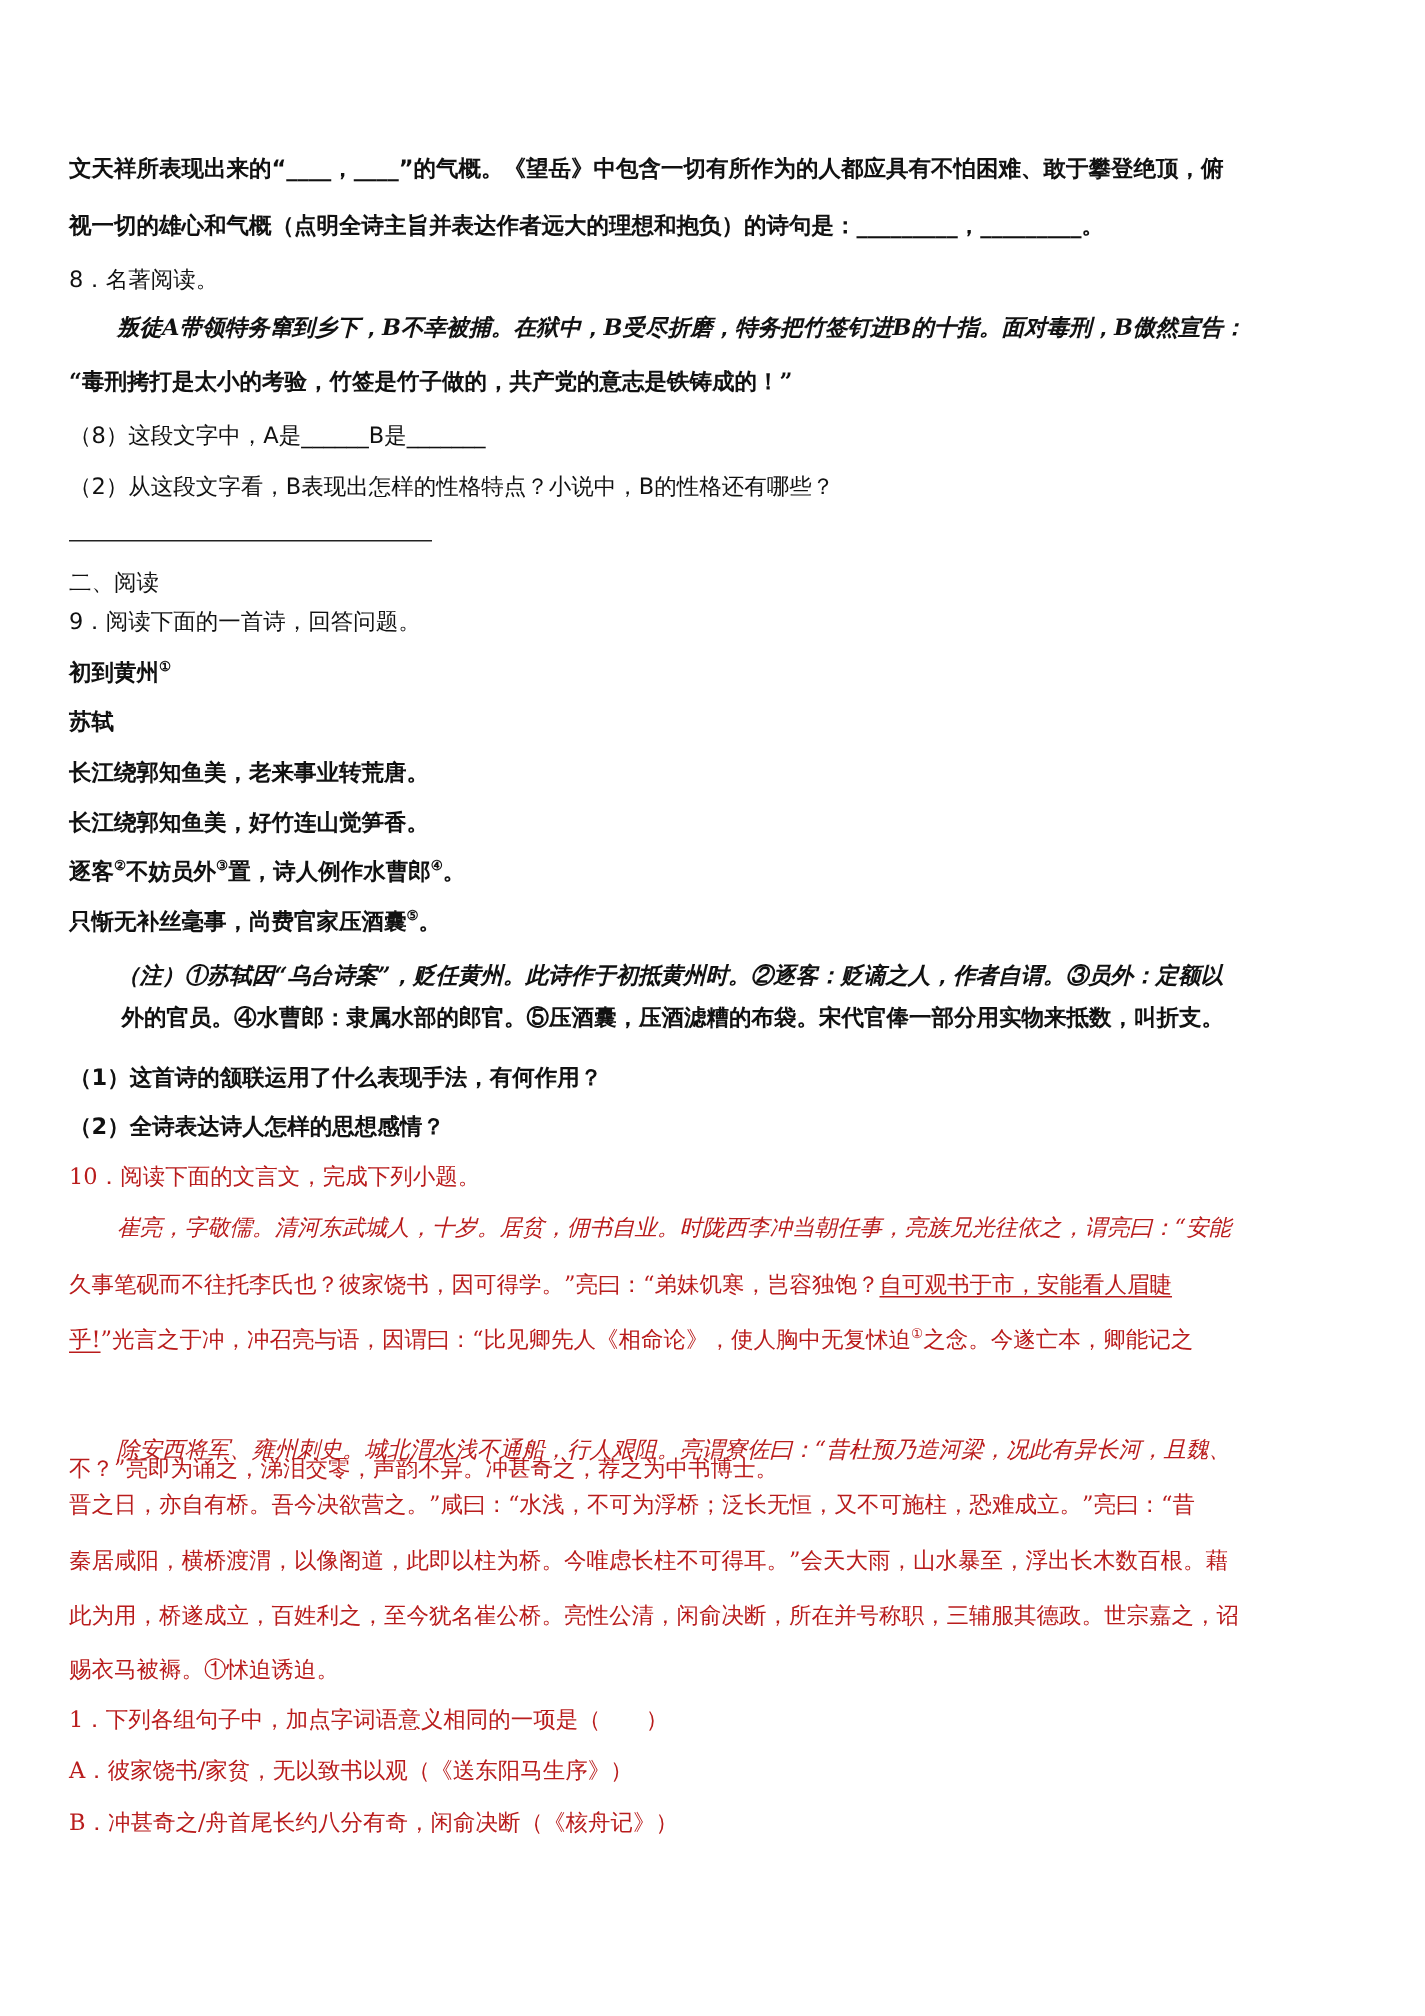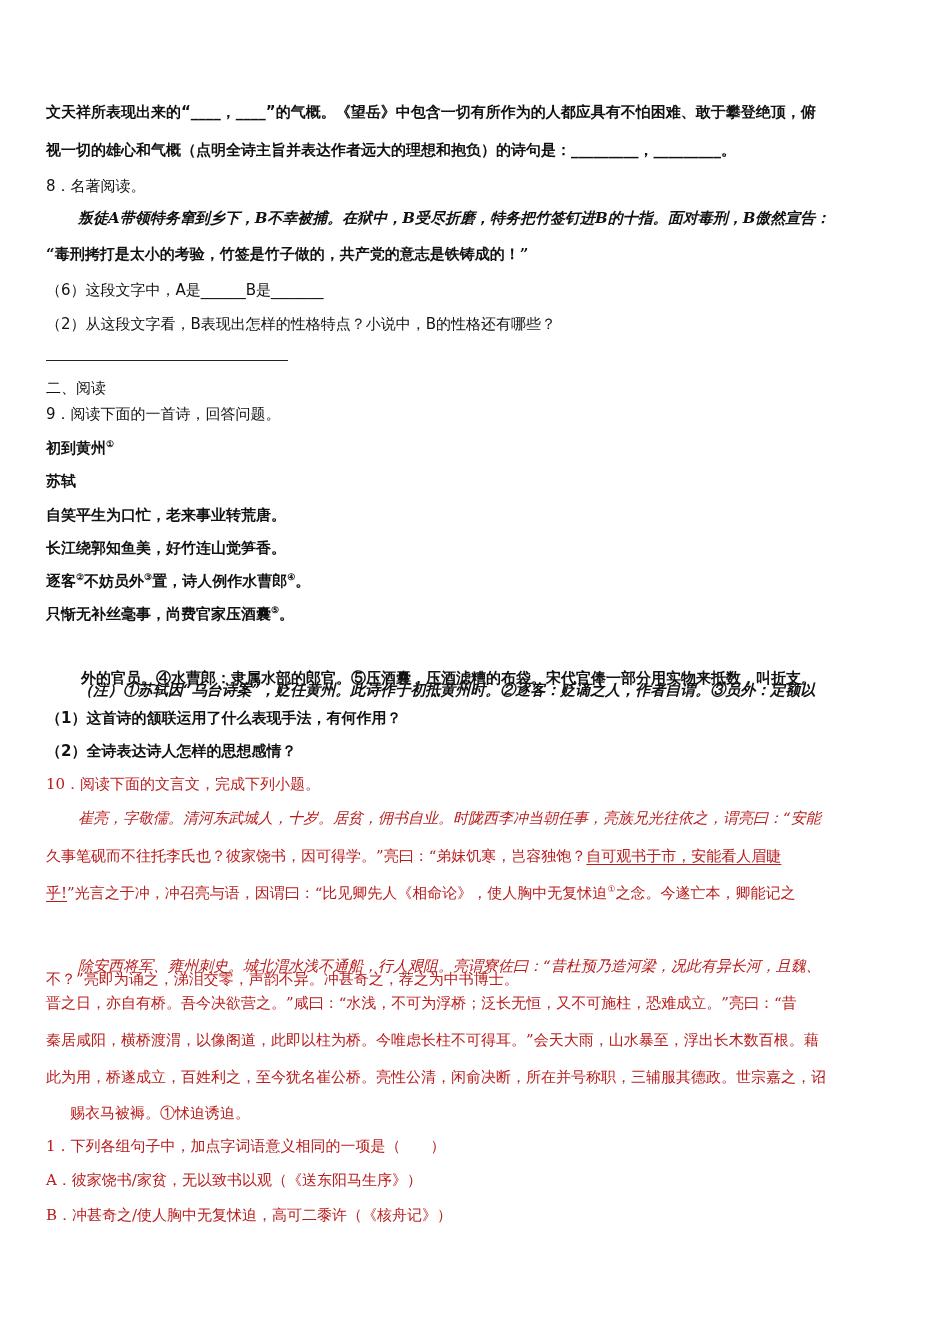--- a/index.html
+++ b/index.html
@@ -25,55 +25,55 @@
 </style>
 </head>
 <body>
 
 <div class="line bold sans" style="top:102px;">文天祥所表现出来的“____，____”的气概。《望岳》中包含一切有所作为的人都应具有不怕困难、敢于攀登绝顶，俯</div>
 <div class="line bold sans" style="top:140px;">视一切的雄心和气概（点明全诗主旨并表达作者远大的理想和抱负）的诗句是：_________，_________。</div>
 
 <div class="line sans" style="top:176px;">8．名著阅读。</div>
 <div class="line bold indent" style="top:208px;">叛徒A带领特务窜到乡下，B不幸被捕。在狱中，B受尽折磨，特务把竹签钉进B的十指。面对毒刑，B傲然宣告：</div>
 <div class="line bold" style="top:244px;">“毒刑拷打是太小的考验，竹签是竹子做的，共产党的意志是铁铸成的！”</div>
-<div class="line sans" style="top:280px;">（6）这段文字中，A是______B是_______</div>
+<div class="line sans" style="top:280px;">（8）这段文字中，A是______B是_______</div>
 <div class="line sans" style="top:314px;">（2）从这段文字看，B表现出怎样的性格特点？小说中，B的性格还有哪些？</div>
 <div class="rule"></div>
 
 <div class="line sans" style="top:378px;">二、阅读</div>
 
 <div class="line sans" style="top:404px;">9．阅读下面的一首诗，回答问题。</div>
 <div class="line bold" style="top:438px;">
   <span>初到黄州</span><span class="sup">①</span>
 </div>
 <div class="line bold" style="top:471px;">苏轼</div>
-<div class="line bold" style="top:505px;">自笑平生为口忙，老来事业转荒唐。</div>
+<div class="line bold" style="top:505px;">长江绕郭知鱼美，老来事业转荒唐。</div>
 <div class="line bold" style="top:538px;">长江绕郭知鱼美，好竹连山觉笋香。</div>
 <div class="line bold" style="top:571px;">
   <span>逐客</span><span class="sup">②</span><span>不妨员外</span><span class="sup">③</span><span>置，诗人例作水曹郎</span><span class="sup">④</span><span>。</span>
 </div>
 <div class="line bold" style="top:604px;">
   <span>只惭无补丝毫事，尚费官家压酒囊</span><span class="sup">⑤</span><span>。</span>
 </div>
-<div class="line bold indent" style="top:640px;margin-top:40px;">（注）①苏轼因“乌台诗案”，贬任黄州。此诗作于初抵黄州时。②逐客：贬谪之人，作者自谓。③员外：定额以</div>
+<div class="line bold indent" style="top:640px;">（注）①苏轼因“乌台诗案”，贬任黄州。此诗作于初抵黄州时。②逐客：贬谪之人，作者自谓。③员外：定额以</div>
 <div class="line bold" style="top:668px;margin-left:35px;">外的官员。④水曹郎：隶属水部的郎官。⑤压酒囊，压酒滤糟的布袋。宋代官俸一部分用实物来抵数，叫折支。</div>
 <div class="line bold sans" style="top:708px;">（1）这首诗的颔联运用了什么表现手法，有何作用？</div>
 <div class="line bold sans" style="top:741px;">（2）全诗表达诗人怎样的思想感情？</div>
 
 <div class="line light" style="top:774px;">10．阅读下面的文言文，完成下列小题。</div>
 <div class="line light indent" style="top:808px;">崔亮，字敬儒。清河东武城人，十岁。居贫，佣书自业。时陇西李冲当朝任事，亮族兄光往依之，谓亮曰：“安能</div>
 <div class="line light" style="top:846px;">
   <span>久事笔砚而不往托李氏也？彼家饶书，因可得学。”亮曰：“弟妹饥寒，岂容独饱？</span><span class="u">自可观书于市，安能看人眉睫</span>
 </div>
 <div class="line light" style="top:883px;">
   <span class="u">乎!</span><span>”光言之于冲，冲召亮与语，因谓曰：“比见卿先人《相命论》，使人胸中无复怵迫</span><span class="sup">①</span><span>之念。今遂亡本，卿能记之</span>
 </div>
 <div class="line light" style="top:969px;">不？”亮即为诵之，涕泪交零，声韵不异。冲甚奇之，荐之为中书博士。</div>
 
 <div class="line light indent" style="top:956px;">除安西将军、雍州刺史。城北渭水浅不通船，行人艰阻。亮谓寮佐曰：“昔杜预乃造河梁，况此有异长河，且魏、</div>
 <div class="line light" style="top:993px;">晋之日，亦自有桥。吾今决欲营之。”咸曰：“水浅，不可为浮桥；泛长无恒，又不可施柱，恐难成立。”亮曰：“昔</div>
 <div class="line light" style="top:1030px;">秦居咸阳，横桥渡渭，以像阁道，此即以柱为桥。今唯虑长柱不可得耳。”会天大雨，山水暴至，浮出长木数百根。藉</div>
 <div class="line light" style="top:1067px;">此为用，桥遂成立，百姓利之，至今犹名崔公桥。亮性公清，闲俞决断，所在并号称职，三辅服其德政。世宗嘉之，诏</div>
-<div class="line light" style="top:1103px;margin-left:24px;">赐衣马被褥。①怵迫诱迫。</div>
+<div class="line light" style="top:1103px;">赐衣马被褥。①怵迫诱迫。</div>
 
 <div class="line light" style="top:1136px;">1．下列各组句子中，加点字词语意义相同的一项是（　　）</div>
 <div class="line light" style="top:1170px;">A．彼家饶书/家贫，无以致书以观（《送东阳马生序》）</div>
-<div class="line light" style="top:1205px;">B．冲甚奇之/使人胸中无复怵迫，高可二黍许（《核舟记》）</div>
+<div class="line light" style="top:1205px;">B．冲甚奇之/舟首尾长约八分有奇，闲俞决断（《核舟记》）</div>
 
 </body></html>

